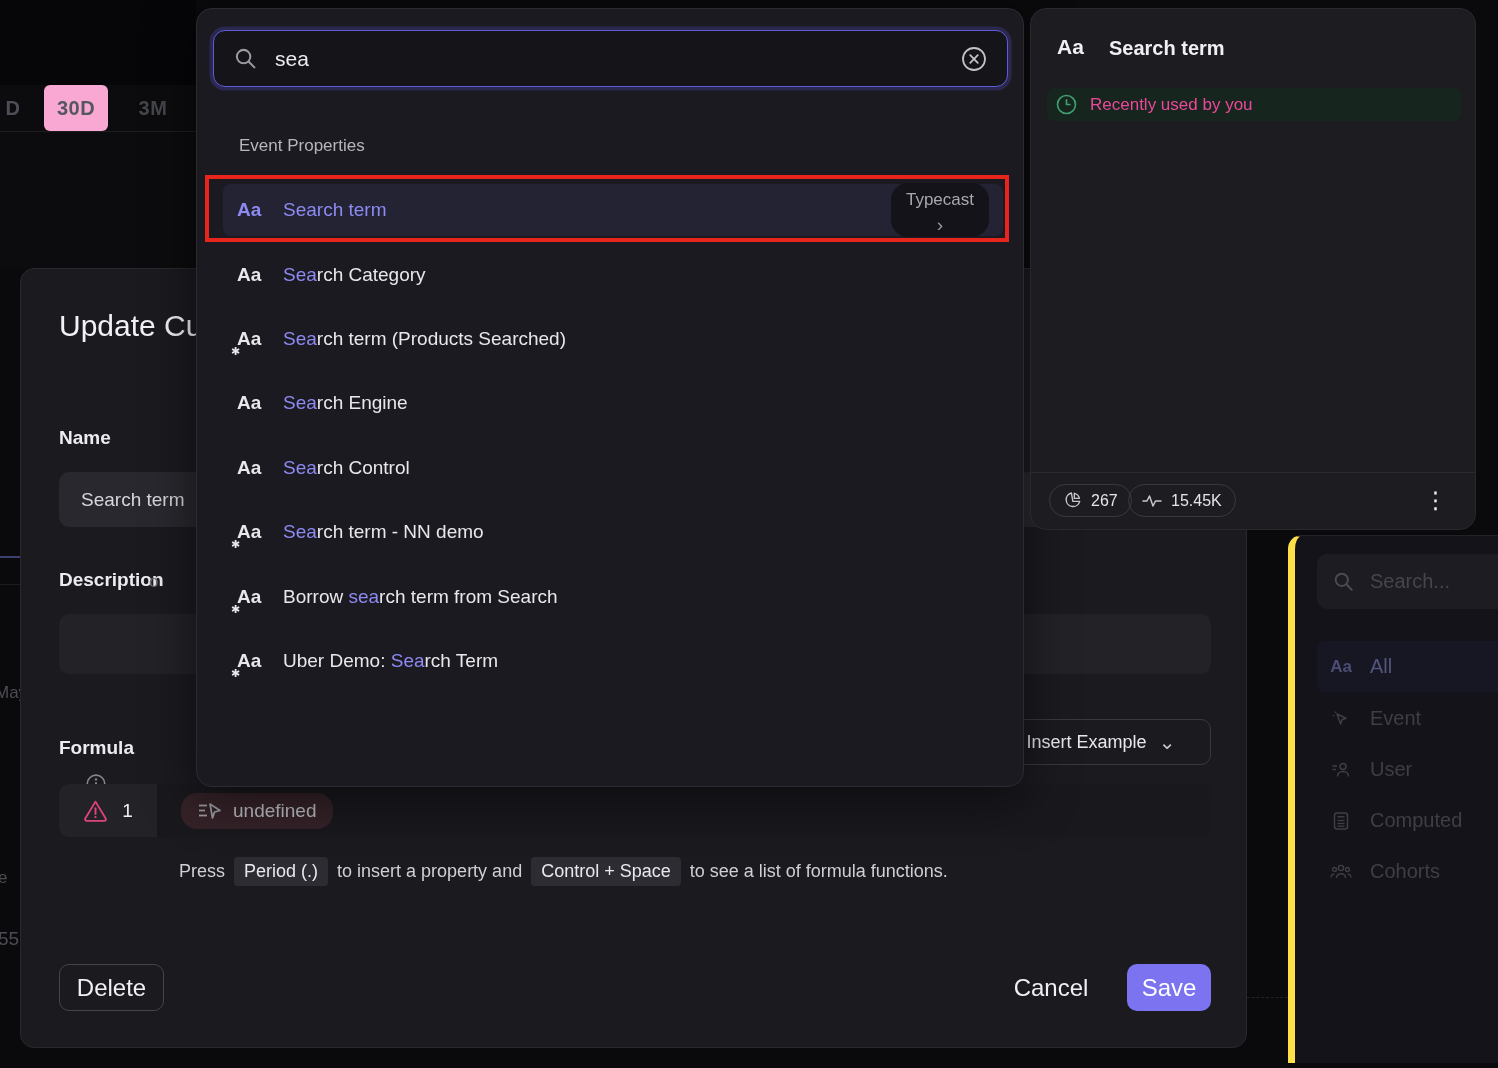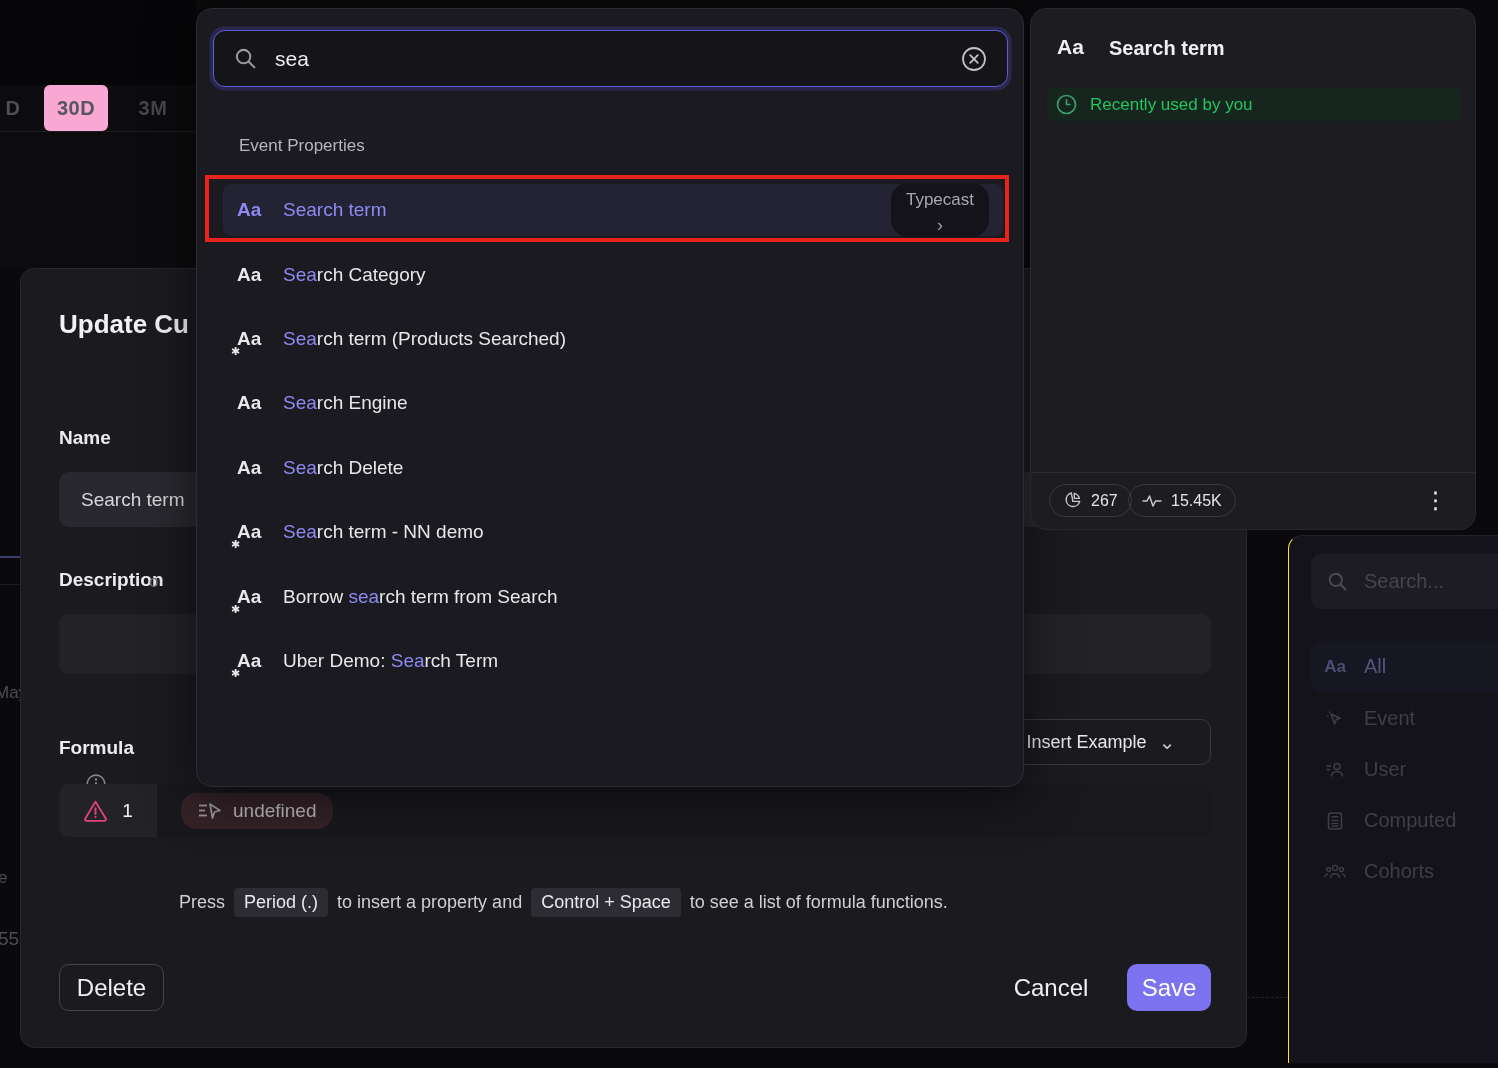--- a/index.html
+++ b/index.html
@@ -20,53 +20,53 @@
   .bd-blue-line{position:absolute;left:0;top:288px;width:20px;height:2px;background:#3b4070;}
   .bd-faint-line{position:absolute;left:0;top:316px;width:20px;height:1px;background:#1d1d21;}
   .bd-txt{position:absolute;color:#4c4c55;white-space:nowrap;}
   .bd-may{left:-5px;top:415px;font-size:17px;}
   .bd-e{left:-2px;top:600px;font-size:17px;}
   .bd-55{left:-2px;top:660px;font-size:19px;}
   .bd-dashline{position:absolute;left:1247px;top:997px;width:41px;height:0;border-top:1px dashed #232327;}
 
   
   .sidebar{position:absolute;left:1288px;top:535px;width:210px;height:528px;background:#141319;
-    border-left:1px solid #fde047;border-top:1px solid #232228;border-top-left-radius:14px;overflow:hidden;}
+    border-left:7px solid #fde047;border-top:1px solid #232228;border-top-left-radius:14px;overflow:hidden;}
   .sb-search{position:absolute;left:22px;top:18px;width:200px;height:55px;background:#1d1c23;border-radius:10px;
     display:flex;align-items:center;gap:13px;padding:0 16px;}
   .sb-search input{background:transparent;border:none;outline:none;color:#45454d;font-size:20px;width:130px;}
   .sb-search input::placeholder{color:#45454d;}
   .sb-item{position:absolute;left:22px;width:210px;height:51px;display:flex;align-items:center;gap:17px;
     padding:0 12px;font-size:20px;color:#3e3f46;}
   .sb-item .ic{width:24px;display:flex;justify-content:center;color:#3e3f46;font-weight:600;font-size:17px;}
   .sb-item.selected{background:#171724;border-radius:8px;color:#53567c;}
   .sb-item.selected .ic{color:#4b4e74;}
 
   
   .modal{position:absolute;left:20px;top:268px;width:1227px;height:780px;background:#1b1a1f;
     border:1px solid #29282d;border-radius:14px;z-index:10;}
-  .modal-title{position:absolute;left:38px;top:40px;font-size:26px;font-weight:700;color:#f2f2f4;white-space:nowrap;}
+  .modal-title{position:absolute;left:38px;top:40px;font-size:30px;font-weight:400;color:#f2f2f4;white-space:nowrap;}
   .field-label{position:absolute;font-size:19px;font-weight:700;color:#ececef;}
   .lbl-name{left:38px;top:158px;}
   .name-input{position:absolute;left:38px;top:203px;width:1152px;height:55px;background:#29282e;border-radius:10px;
     display:flex;align-items:center;padding:0 20px;}
   .name-input input{background:transparent;border:none;outline:none;color:#d6d6db;font-size:19px;width:100%;}
   .lbl-desc{left:38px;top:300px;}
   .desc-optional{position:absolute;left:128px;top:303px;font-size:17px;color:#6f6f76;font-weight:400;}
   .desc-box{position:absolute;left:38px;top:345px;width:1152px;height:60px;background:#232227;border-radius:10px;}
   .lbl-formula{left:38px;top:468px;display:flex;align-items:center;gap:14px;flex-direction:column;}
   .insert-example{position:absolute;left:970px;top:450px;width:220px;height:46px;border:1px solid #39383f;
     border-radius:10px;display:flex;align-items:center;justify-content:center;gap:12px;font-size:18px;color:#e8e8ea;background:#1b1a1f;}
   .formula-row{position:absolute;left:38px;top:515px;width:1152px;height:53px;display:flex;}
   .err-box{width:98px;height:53px;background:#232227;border-radius:10px 0 0 10px;display:flex;align-items:center;
     justify-content:center;gap:14px;font-size:19px;color:#f0f0f2;}
   .formula-input{flex:1;height:53px;background:#19181d;border-radius:0 10px 10px 0;display:flex;align-items:center;padding-left:24px;}
   .undef-token{display:flex;align-items:center;gap:11px;background:rgba(196,84,96,.16);border-radius:16px;
     padding:7px 17px;font-size:19px;color:#b9bac0;}
-  .hint{position:absolute;left:158px;top:588px;font-size:18px;color:#cfcfd4;display:flex;align-items:center;gap:9px;white-space:nowrap;margin-top:31px;}
+  .hint{position:absolute;left:158px;top:588px;font-size:18px;color:#cfcfd4;display:flex;align-items:center;gap:9px;white-space:nowrap;}
   .kbd{background:#2d2c33;border-radius:4px;padding:4px 10px;color:#e9e9ed;}
   .btn{display:flex;align-items:center;justify-content:center;font-size:24px;border-radius:10px;cursor:pointer;}
   .btn-delete{position:absolute;left:38px;top:695px;width:105px;height:47px;border:1px solid #45444b;color:#f0f0f2;}
   .btn-cancel{position:absolute;left:985px;top:695px;width:90px;height:47px;color:#f0f0f2;}
   .btn-save{position:absolute;left:1106px;top:695px;width:84px;height:47px;background:#7c73f1;color:#fff;}
 
   
   .dropdown{position:absolute;left:196px;top:8px;width:828px;height:779px;background:#1b1a20;
     border:1px solid #2c2b31;border-radius:16px;z-index:20;box-shadow:0 10px 50px rgba(0,0,0,.55);}
   .search-field{position:absolute;left:16px;top:21px;width:795px;height:57px;background:#151419;
@@ -88,21 +88,21 @@
 
   
   .annotation{position:absolute;left:205px;top:175px;width:804px;height:67px;border:4px solid #e8251d;z-index:40;pointer-events:none;}
 
   
   .details{position:absolute;left:1030px;top:8px;width:446px;height:522px;background:#1d1c21;
     border:1px solid #29282e;border-radius:16px;z-index:20;}
   .dt-aa{position:absolute;left:26px;top:26px;font-size:21px;font-weight:700;color:#f0f0f2;}
   .dt-title{position:absolute;left:78px;top:28px;font-size:20px;font-weight:700;color:#f0f0f2;}
   .dt-badge{position:absolute;left:16px;top:79px;width:414px;height:33px;background:#16251e;border-radius:7px;
-    display:flex;align-items:center;gap:12px;padding:0 8px;font-size:17px;color:#22c55e;}
+    display:flex;align-items:center;gap:12px;padding:0 8px;font-size:17px;color:#ec4899;}
   .dt-footer{position:absolute;left:0;bottom:0;width:100%;height:57px;border-top:1px solid #2a2a2f;}
   .stat-pill{position:absolute;top:11px;height:33px;border:1px solid #3a3941;border-radius:17px;
     display:flex;align-items:center;gap:9px;padding:4px 13px;font-size:16px;color:#e4e4e8;}
   .pill-count{left:18px;}
   .pill-volume{left:97px;}
   .kebab{position:absolute;right:28px;top:8px;font-size:23px;color:#eceef0;line-height:38px;cursor:pointer;}
 
   svg{display:block;}
 </style>
 </head>
@@ -284,21 +284,21 @@
       <span><span class="seg"></span><span class="seg match">Sea</span><span class="seg">rch term (Products Searched)</span></span>
     </div>
 
     <div class="result-row" style="top:368px">
       <span class="prop-icon"><span>Aa</span></span>
       <span><span class="seg"></span><span class="seg match">Sea</span><span class="seg">rch Engine</span></span>
     </div>
 
     <div class="result-row" style="top:433px">
       <span class="prop-icon"><span>Aa</span></span>
-      <span><span class="seg"></span><span class="seg match">Sea</span><span class="seg">rch Delete</span></span>
+      <span><span class="seg"></span><span class="seg match">Sea</span><span class="seg">rch Control</span></span>
     </div>
 
     <div class="result-row" style="top:497px">
       <span class="prop-icon"><span>Aa</span><span class="star">✱</span></span>
       <span><span class="seg"></span><span class="seg match">Sea</span><span class="seg">rch term - NN demo</span></span>
     </div>
 
     <div class="result-row" style="top:562px">
       <span class="prop-icon"><span>Aa</span><span class="star">✱</span></span>
       <span><span class="seg">Borrow </span><span class="seg match">sea</span><span class="seg">rch term from Search</span></span>

